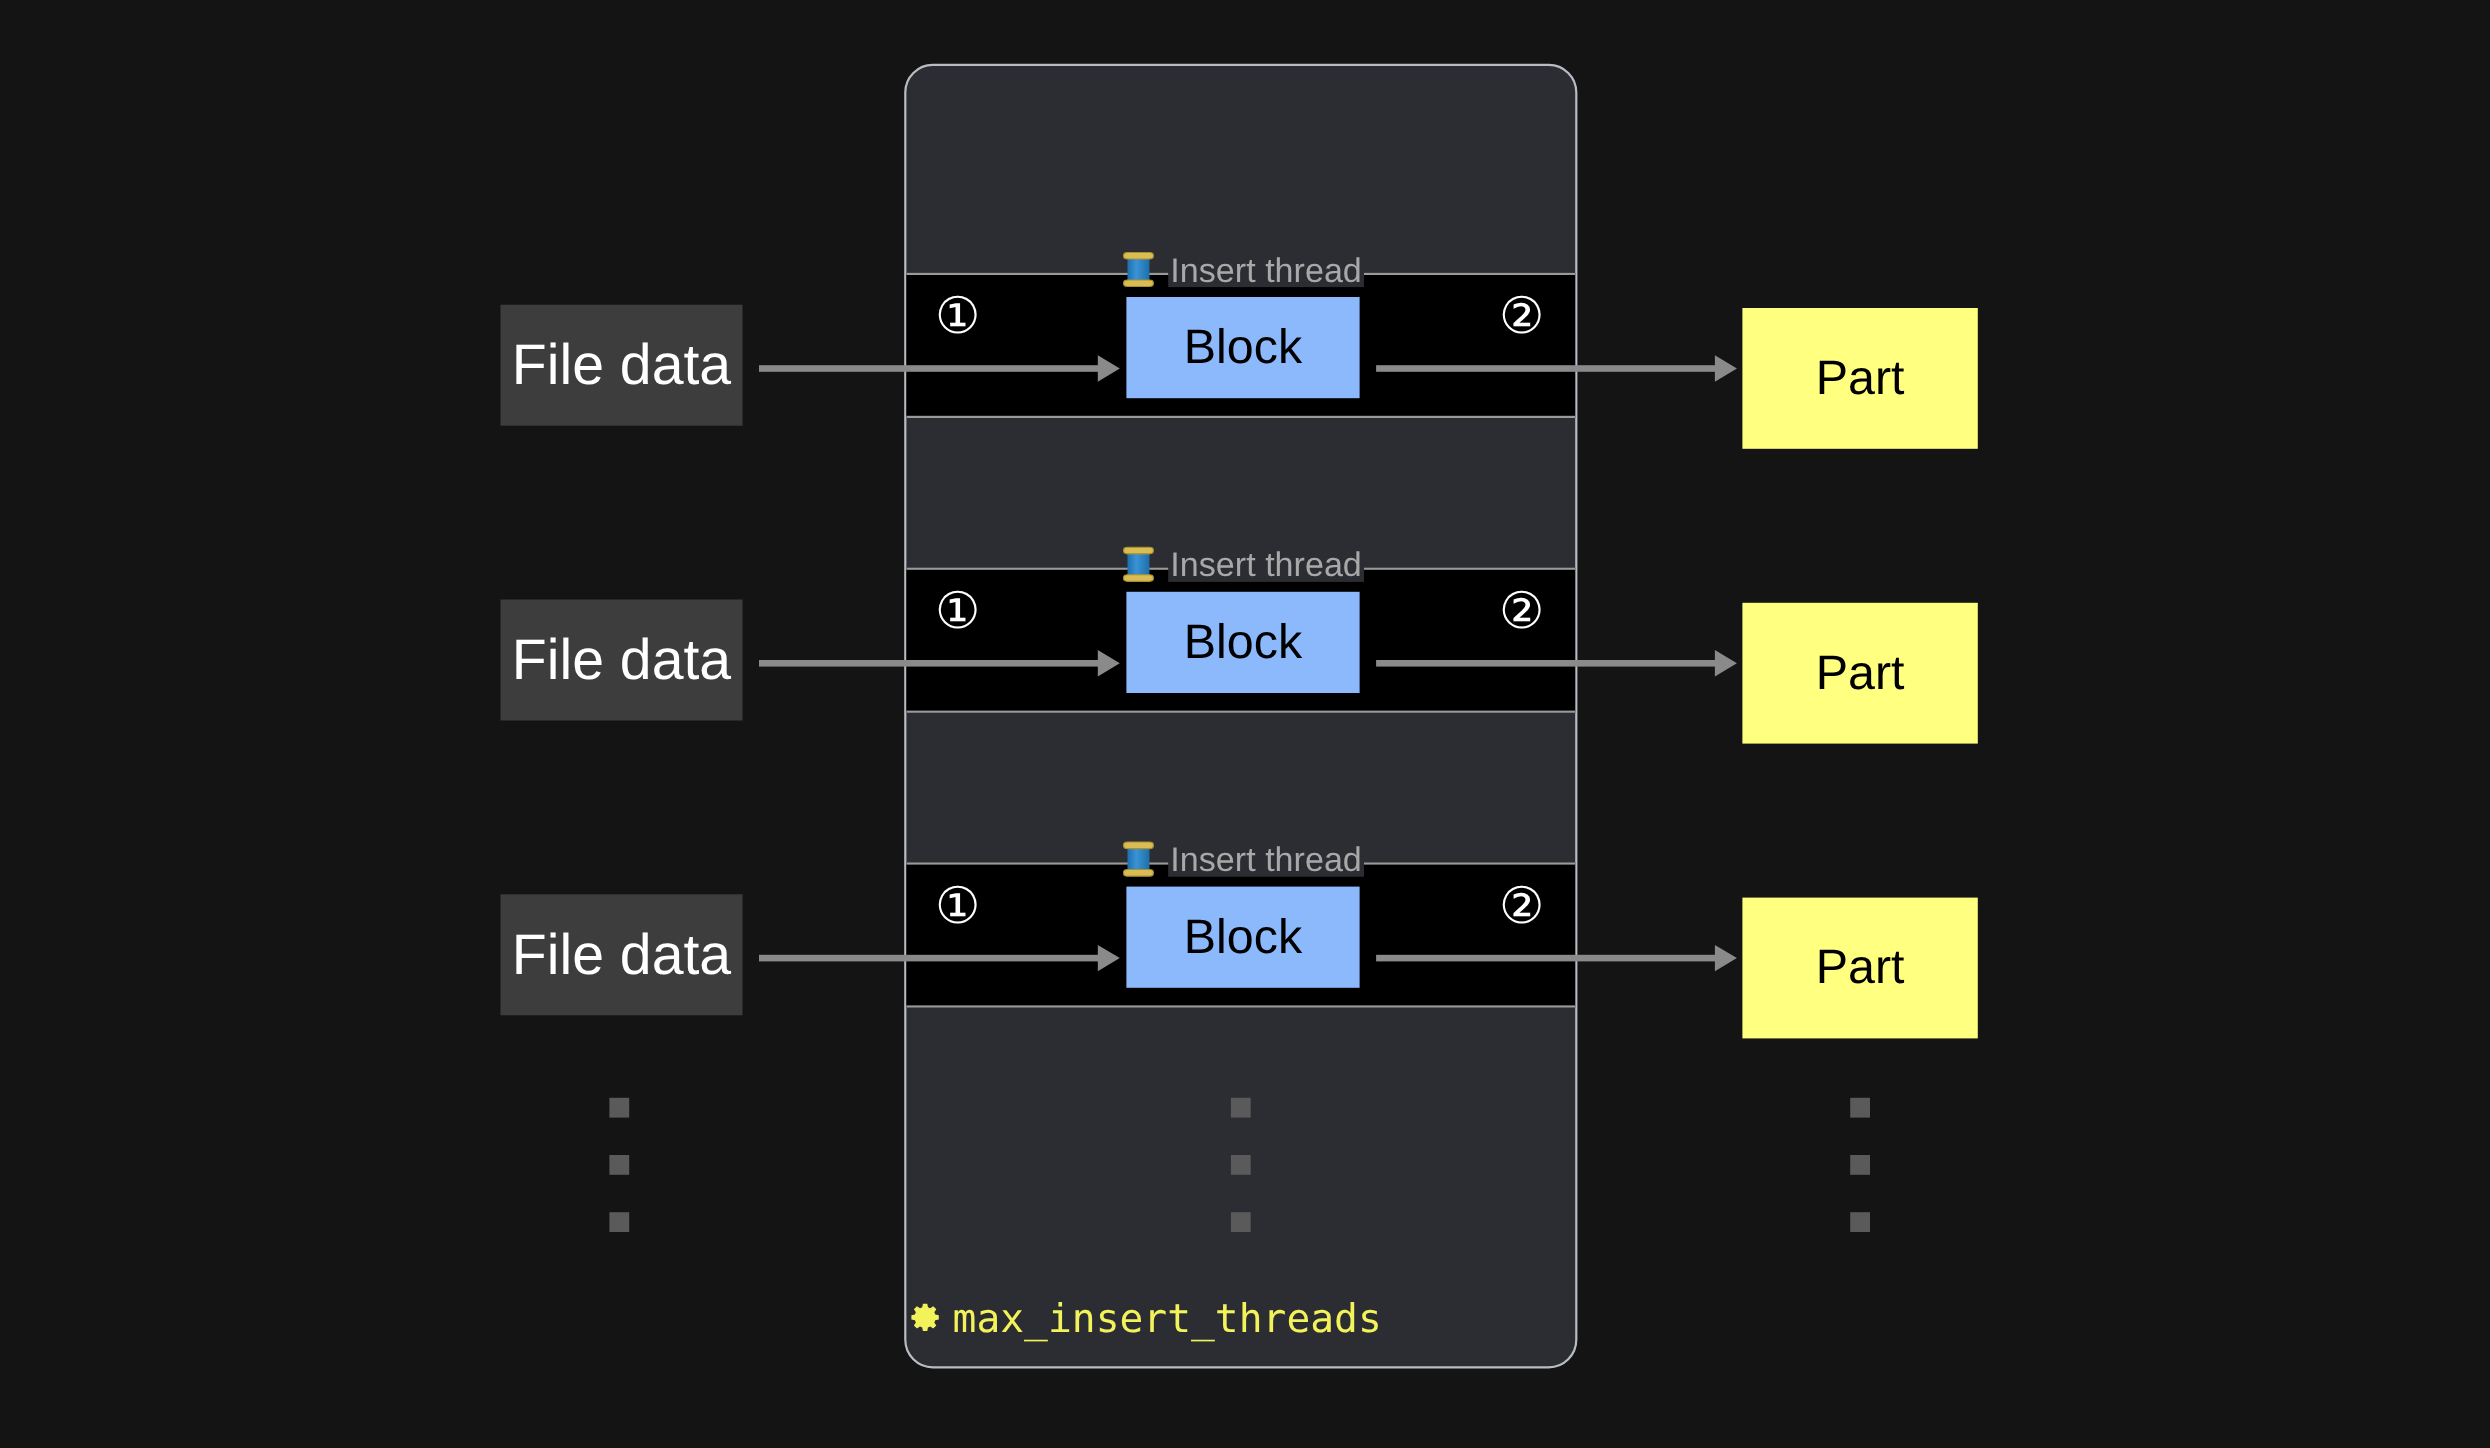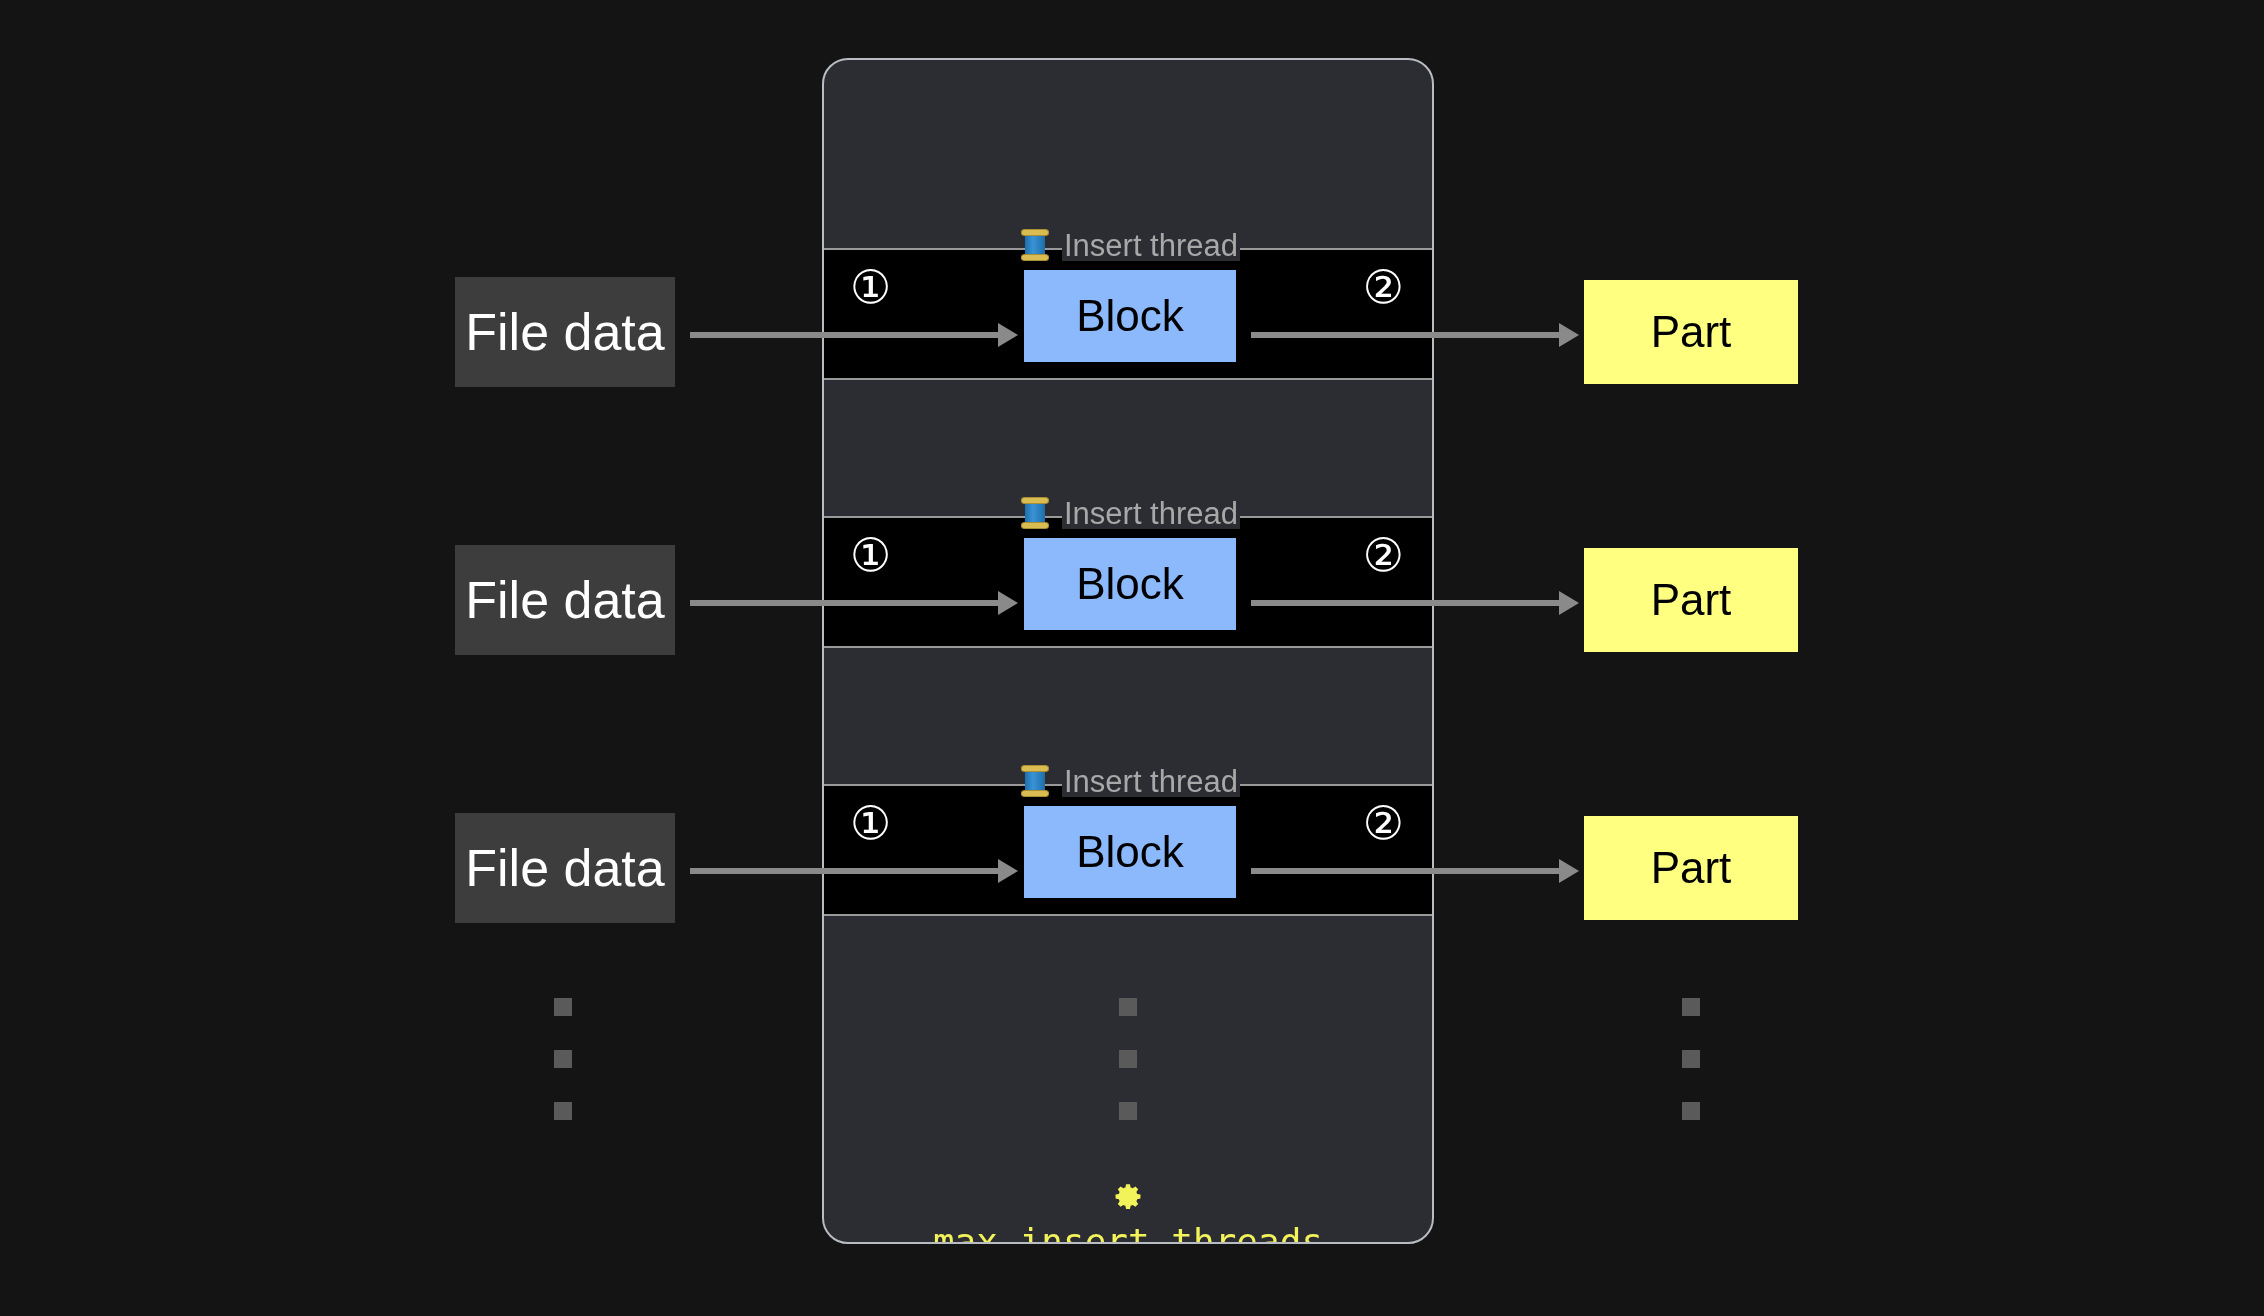--- a/index.html
+++ b/index.html
@@ -188,21 +188,21 @@
     white-space: nowrap;
   }
   .filedata-box.row0 { left: 455px; top: 277px; }
   .filedata-box.row1 { left: 455px; top: 545px; }
   .filedata-box.row2 { left: 455px; top: 813px; }
 
   
   .part-box {
     position: absolute;
     width: 214px;
-    height: 104px;
+    height: 128px;
     background: #ffff80;
     display: flex;
     align-items: center;
     justify-content: center;
     z-index: 3;
   }
   .part-box .label {
     color: #000000;
     font-size: 44px;
     line-height: 1;
@@ -255,21 +255,21 @@
   .ellipsis.center-col { left: 1119px; top: 998px; }
   .ellipsis.right-col  { left: 1682px; top: 998px; }
 
   
   #setting-block {
     position: absolute;
     left: 0;
     top: 1122px;
     width: 100%;
     display: flex;
-    flex-direction: column;
+    flex-direction: row;
     align-items: center;
     gap: 8px;
   }
   #gear-icon { display: block; }
   #setting-name {
     color: #f2f25a;
     font-family: "DejaVu Sans Mono", monospace;
     font-size: 36px;
     line-height: 1;
     letter-spacing: 0px;

